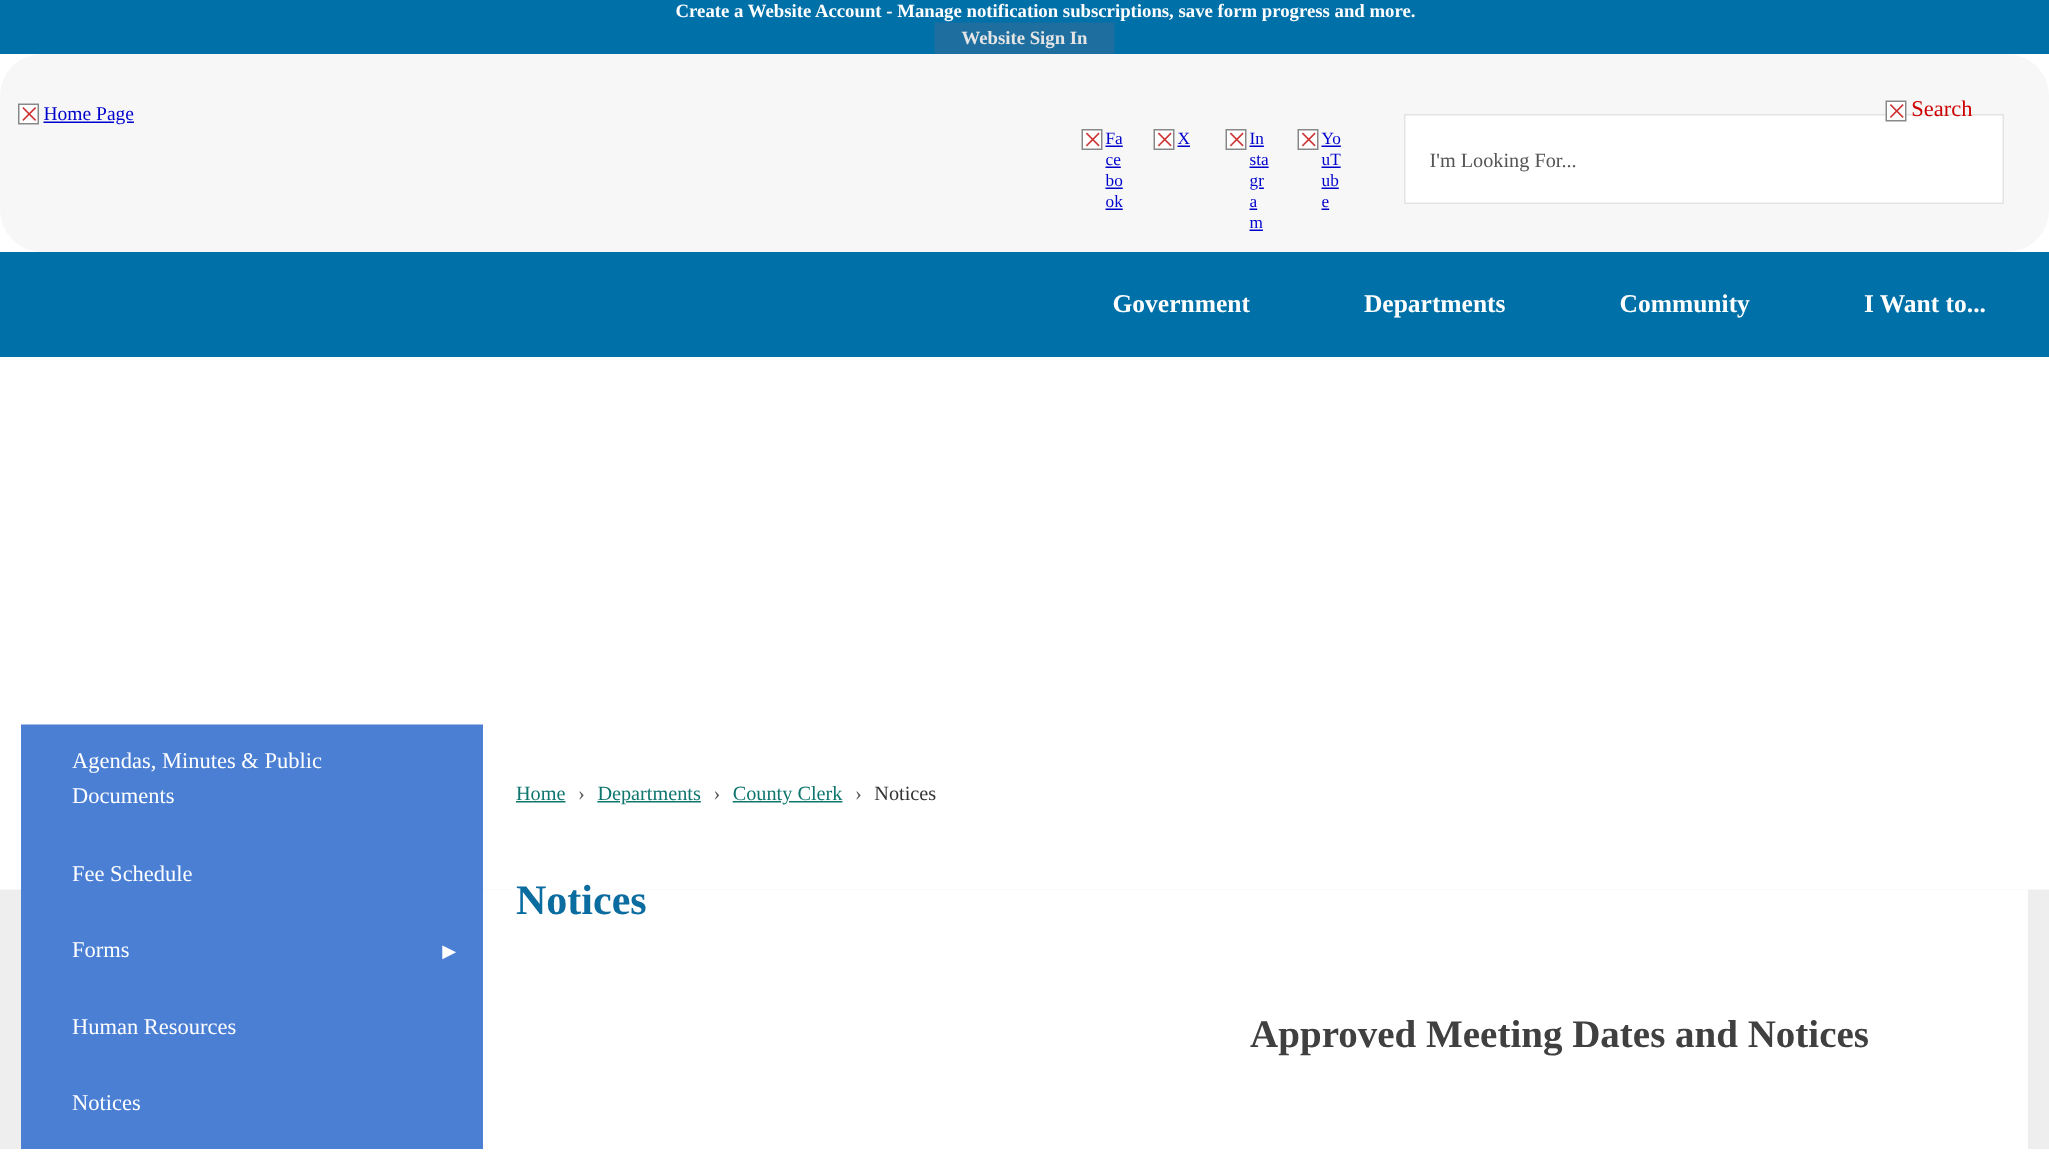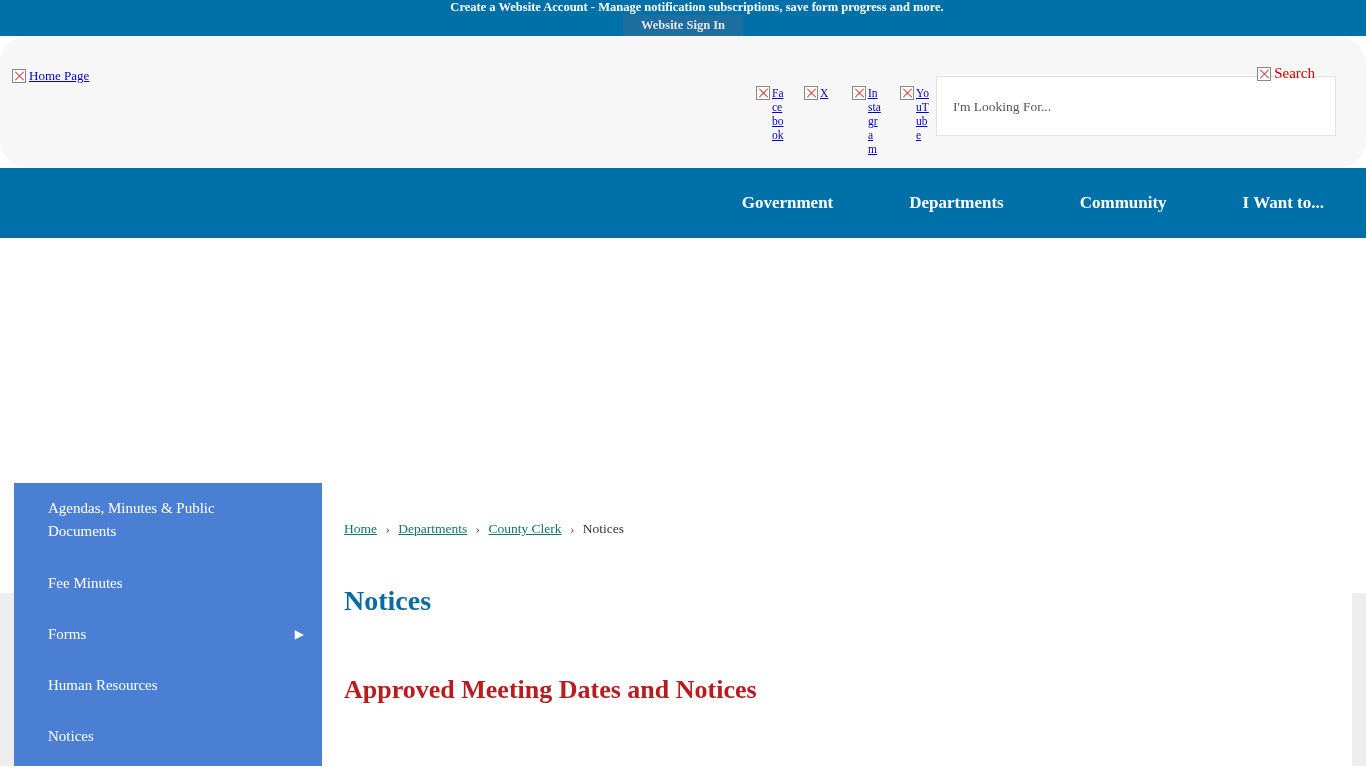--- a/index.html
+++ b/index.html
@@ -82,21 +82,21 @@
     position: absolute;
     background: #c33;
     width: 1px; height: 12px;
     left: 6px; top: 0;
   }
   .broken-img-icon::before { transform: rotate(45deg); }
   .broken-img-icon::after { transform: rotate(-45deg); }
 
   .social-row {
     position: absolute;
-    left: 756px;
+    left: 721px;
     top: 50px;
     display: flex;
     align-items: flex-start;
     gap: 18px;
   }
   .social-item {
     width: 30px;
     font-size: 11.5px;
     line-height: 14px;
     color: #0000cc;
@@ -222,24 +222,24 @@
 
   .page-title {
     margin-top: 48px;
     font-size: 28px;
     font-weight: bold;
     color: #0b6ca0;
   }
 
   .doc-heading {
     margin-top: 58px;
-    text-align: left;
+    text-align: right;
     font-size: 26px;
     font-weight: bold;
-    color: #b91c1c;
+    color: #404040;
     padding-right: 90px;
   }
 </style>
 </head>
 <body>
 
 <div class="top-bar">
   <div class="top-bar-left">
     <a href="#" class="account-link">Create a Website Account</a><span class="account-desc"> - Manage notification subscriptions, save form progress and more.</span>
   </div>
@@ -288,21 +288,21 @@
   <div class="nav-item">I Want to...</div>
 </div>
 
 <div class="content-area">
 
   <div class="gray-strip"></div>
   <div class="white-panel"></div>
 
   <div class="sidebar">
     <div class="side-item">Agendas, Minutes &amp; Public Documents</div>
-    <div class="side-item">Fee Minutes</div>
+    <div class="side-item">Fee Schedule</div>
     <div class="side-item">
       <span>Forms</span>
       <span class="arrow">▶</span>
     </div>
     <div class="side-item">Human Resources</div>
     <div class="side-item">Notices</div>
   </div>
 
   <div class="main">
     <div class="breadcrumb">

